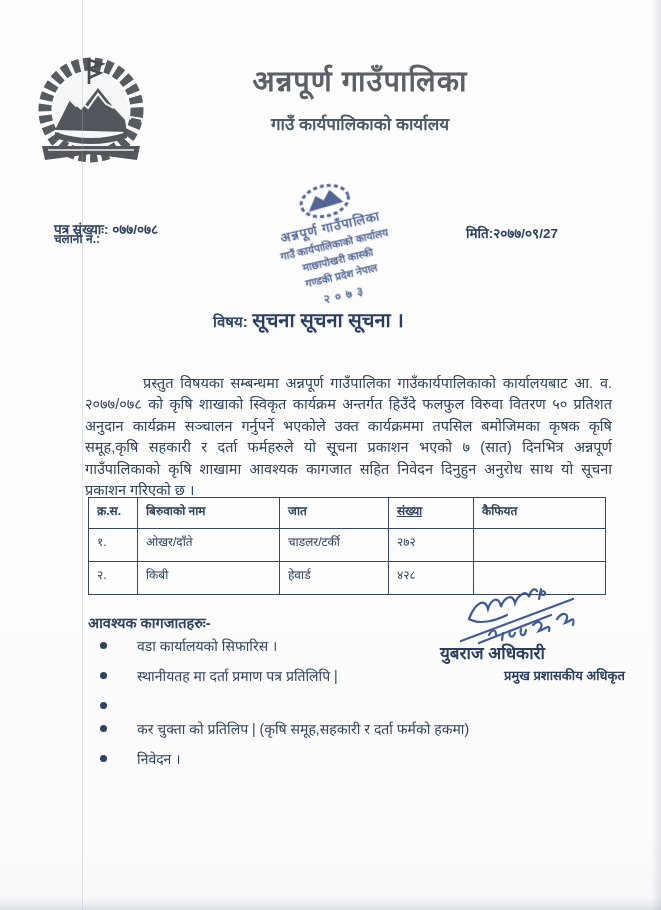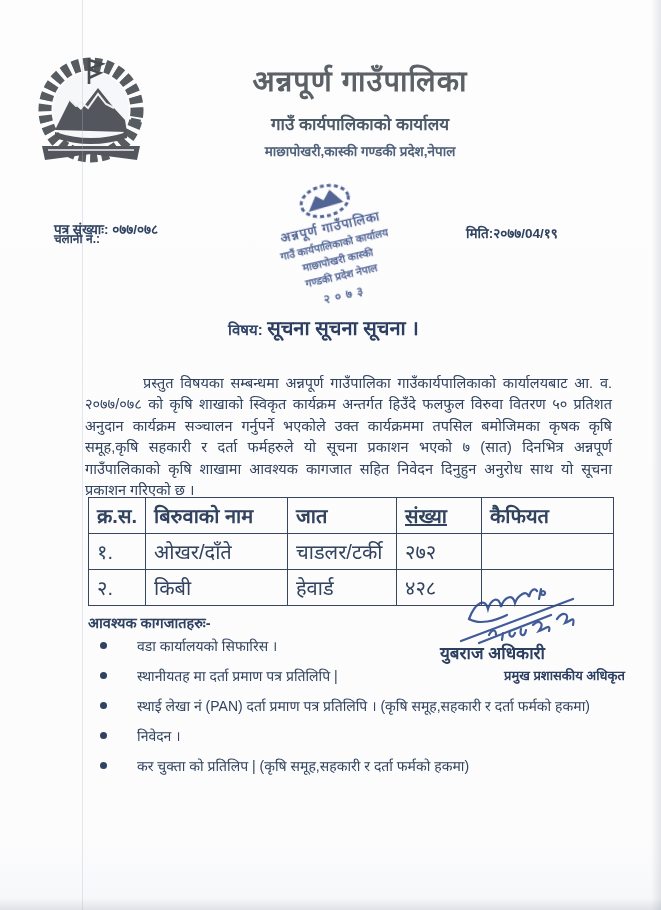--- a/index.html
+++ b/index.html
@@ -32,33 +32,33 @@
 
   
   .stamp{position:absolute;left:237px;top:183px;width:195px;height:125px;
     transform:rotate(-13deg);color:#3b5187;text-align:center;opacity:.88;
     filter:blur(.3px);}
   .stamp .s1{font-size:13px;font-weight:700;letter-spacing:1px;}
   .stamp .s2,.stamp .s3,.stamp .s4{font-size:10.5px;font-weight:600;margin-top:2px;}
   .stamp .yr{font-size:12px;font-weight:700;letter-spacing:5px;margin-top:4px;}
 
   
-  .subject{position:absolute;left:15px;top:306px;width:617px;text-align:center;margin-top:8px;}
+  .subject{position:absolute;left:0;top:306px;width:617px;text-align:center;}
   .subject .lbl{font-size:15px;font-weight:600;color:#33476b;}
   .subject .txt{font-size:20px;font-weight:700;color:#2c3f61;}
 
   
   .body-par{position:absolute;left:85px;top:358px;width:527px;
     font-size:14.5px;line-height:21.5px;text-align:justify;text-indent:58px;
     color:#31435e;font-weight:500;}
 
   
   .tbl{position:absolute;left:88px;top:497px;border-collapse:collapse;}
   .tbl th,.tbl td{border:1.6px solid #37455e;padding:4px 8px;text-align:left;
-    font-size:20px;color:#31435e;vertical-align:top;}
+    font-size:12px;color:#31435e;vertical-align:top;}
   .tbl th{font-weight:700;height:22px;}
   .tbl td{height:24px;font-weight:500;}
   .c-sn{width:32px;} .c-name{width:125px;} .c-jat{width:92px;}
   .c-qty{width:68px;text-decoration:underline;} .c-rem{width:115px;}
 
   
   .docs{position:absolute;left:88px;top:612px;width:530px;}
   .docs .heading{font-size:14.5px;font-weight:700;color:#2e4161;}
   .docs ul{list-style:none;margin:4px;padding:0;}
   .docs li{display:flex;margin-bottom:10px;font-size:14px;font-weight:500;
@@ -90,29 +90,28 @@
         <path d="M29,82 Q65,94 101,82 L101,88 Q65,100 29,88 Z" fill="#3c4147"></path>
         <path d="M16,96 L114,96 L111,110 L65,104 L19,110 Z" fill="#3c4147"></path>
         <path d="M22,100 L108,100" stroke="#eef0f2" stroke-width="1.4"></path>
       </g>
     </svg>
   </div>
 
   <div class="head">
     <div class="title">अन्नपूर्ण गाउँपालिका</div>
     <div class="office">गाउँ कार्यपालिकाको कार्यालय</div>
-    <div class="addr">माछापोखरी,कास्की गण्डकी प्रदेश,नेपाल</div>
   </div>
 
   <div class="ref">
     <span>पत्र संख्याः:</span>
     <span>०७७/०७८</span>
   </div>
   <div class="dispatch">चलानी नं.:</div>
-  <div class="date">मिति:२०७७/04/१९</div>
+  <div class="date">मिति:२०७७/०९/27</div>
 
   <div class="stamp">
     <svg width="52" height="34" viewBox="0 0 52 34" style="display:block;margin:0 auto;">
       <ellipse cx="26" cy="17" rx="24" ry="15" fill="none" stroke="#3b5187" stroke-width="3" stroke-dasharray="4 3"></ellipse>
       <path d="M8,24 L18,10 L25,16 L33,7 L44,22 Z" fill="#3b5187"></path>
     </svg>
     <div class="s1">अन्नपूर्ण गाउँपालिका</div>
     <div class="s2">गाउँ कार्यपालिकाको कार्यालय</div>
     <div class="s3">माछापोखरी कास्की</div>
     <div class="s4">गण्डकी प्रदेश नेपाल</div>
@@ -158,29 +157,28 @@
       <li>
         <span class="dot"></span>
         <span>वडा कार्यालयको सिफारिस ।</span>
       </li>
       <li>
         <span class="dot"></span>
         <span>स्थानीयतह मा दर्ता प्रमाण पत्र प्रतिलिपि |</span>
       </li>
       <li>
         <span class="dot"></span>
-        <span>स्थाई लेखा नं (PAN) दर्ता प्रमाण पत्र प्रतिलिपि । (कृषि समूह,सहकारी र दर्ता फर्मको हकमा)</span>
+      </li>
+      <li>
+        <span class="dot"></span>
+        <span>कर चुक्ता को प्रतिलिप | (कृषि समूह,सहकारी र दर्ता फर्मको हकमा)</span>
       </li>
       <li>
         <span class="dot"></span>
         <span>निवेदन ।</span>
-      </li>
-      <li>
-        <span class="dot"></span>
-        <span>कर चुक्ता को प्रतिलिप | (कृषि समूह,सहकारी र दर्ता फर्मको हकमा)</span>
       </li>
     </ul>
   </div>
 
   <div class="sig-draw">
     <svg width="155" height="62" viewBox="0 0 155 62">
       <g stroke="#2d4a8c" stroke-width="2.2" fill="none" stroke-linecap="round" opacity="0.9">
         <path d="M14,34 C20,18 30,12 33,24 C36,14 44,10 46,22 C49,12 58,8 60,18 C63,10 72,4 74,12 C75,6 79,2 82,6"></path>
         <path d="M14,34 C24,40 40,36 52,30"></path>
         <path d="M86,4 L84,14 M88,10 a2,2 0 1,1 .1,0"></path>

